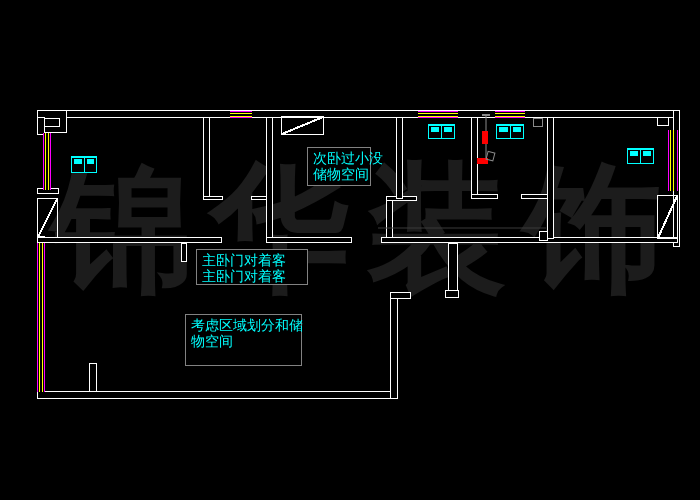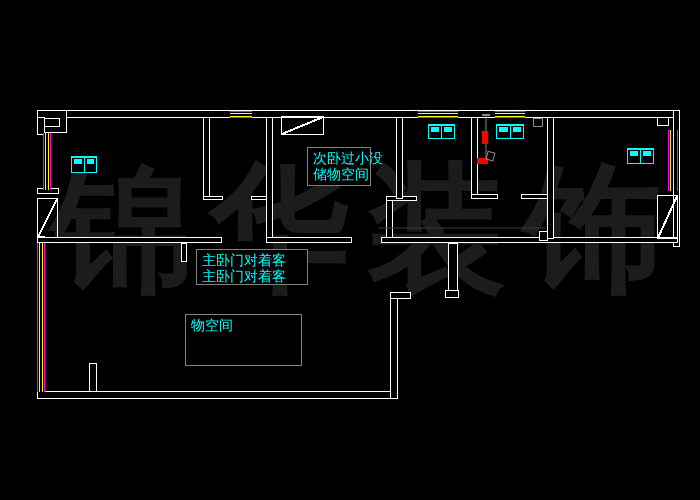--- a/index.html
+++ b/index.html
@@ -151,16 +151,17 @@
 
   <div class="note" style="left:307px;top:147px;width:64px;height:39px;z-index:4">
     <div>次卧过小没</div>
     <div>储物空间</div>
   </div>
   <div class="note" style="left:196px;top:249px;width:112px;height:36px;z-index:4">
     <div>主卧门对着客</div>
     <div>主卧门对着客</div>
   </div>
   <div class="note" style="left:185px;top:314px;width:117px;height:52px;z-index:4">
+    <div>考虑区域划分和储</div>
     <div>物空间</div>
   </div>
 
 </div>
 
 </body></html>

